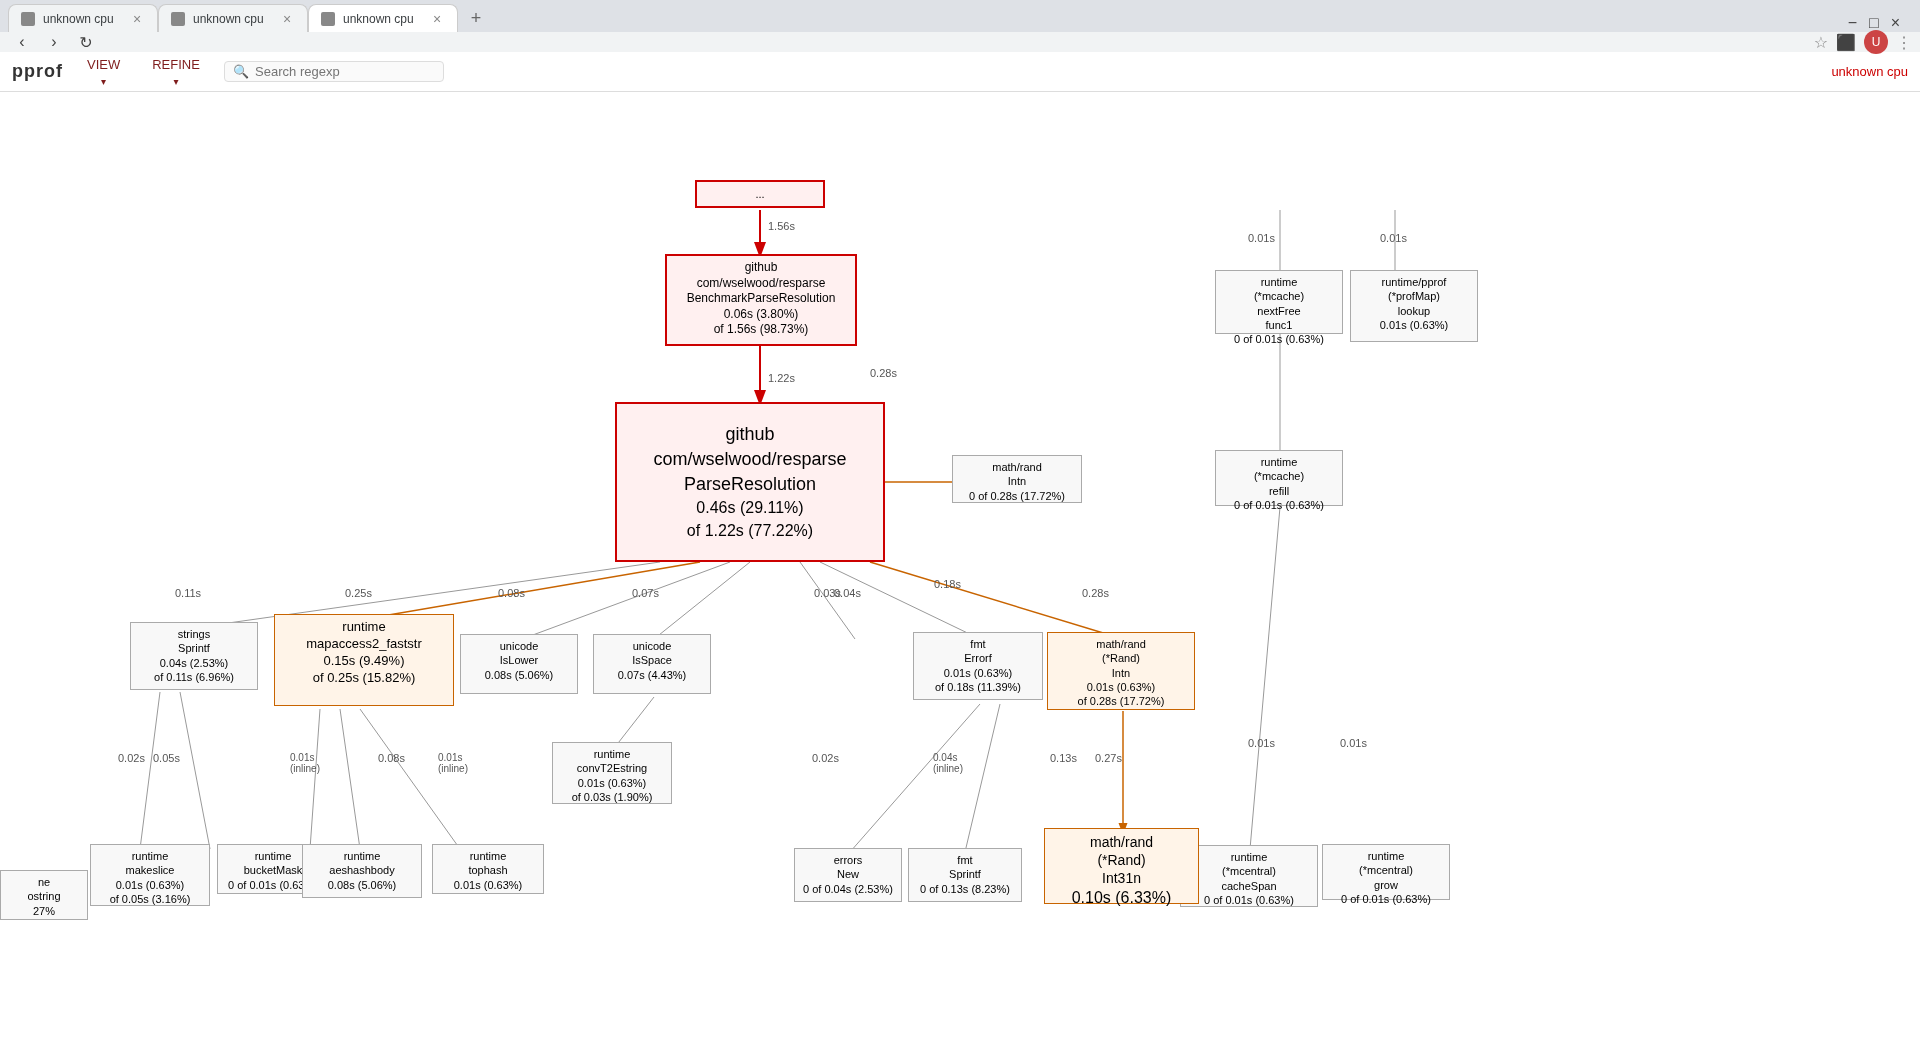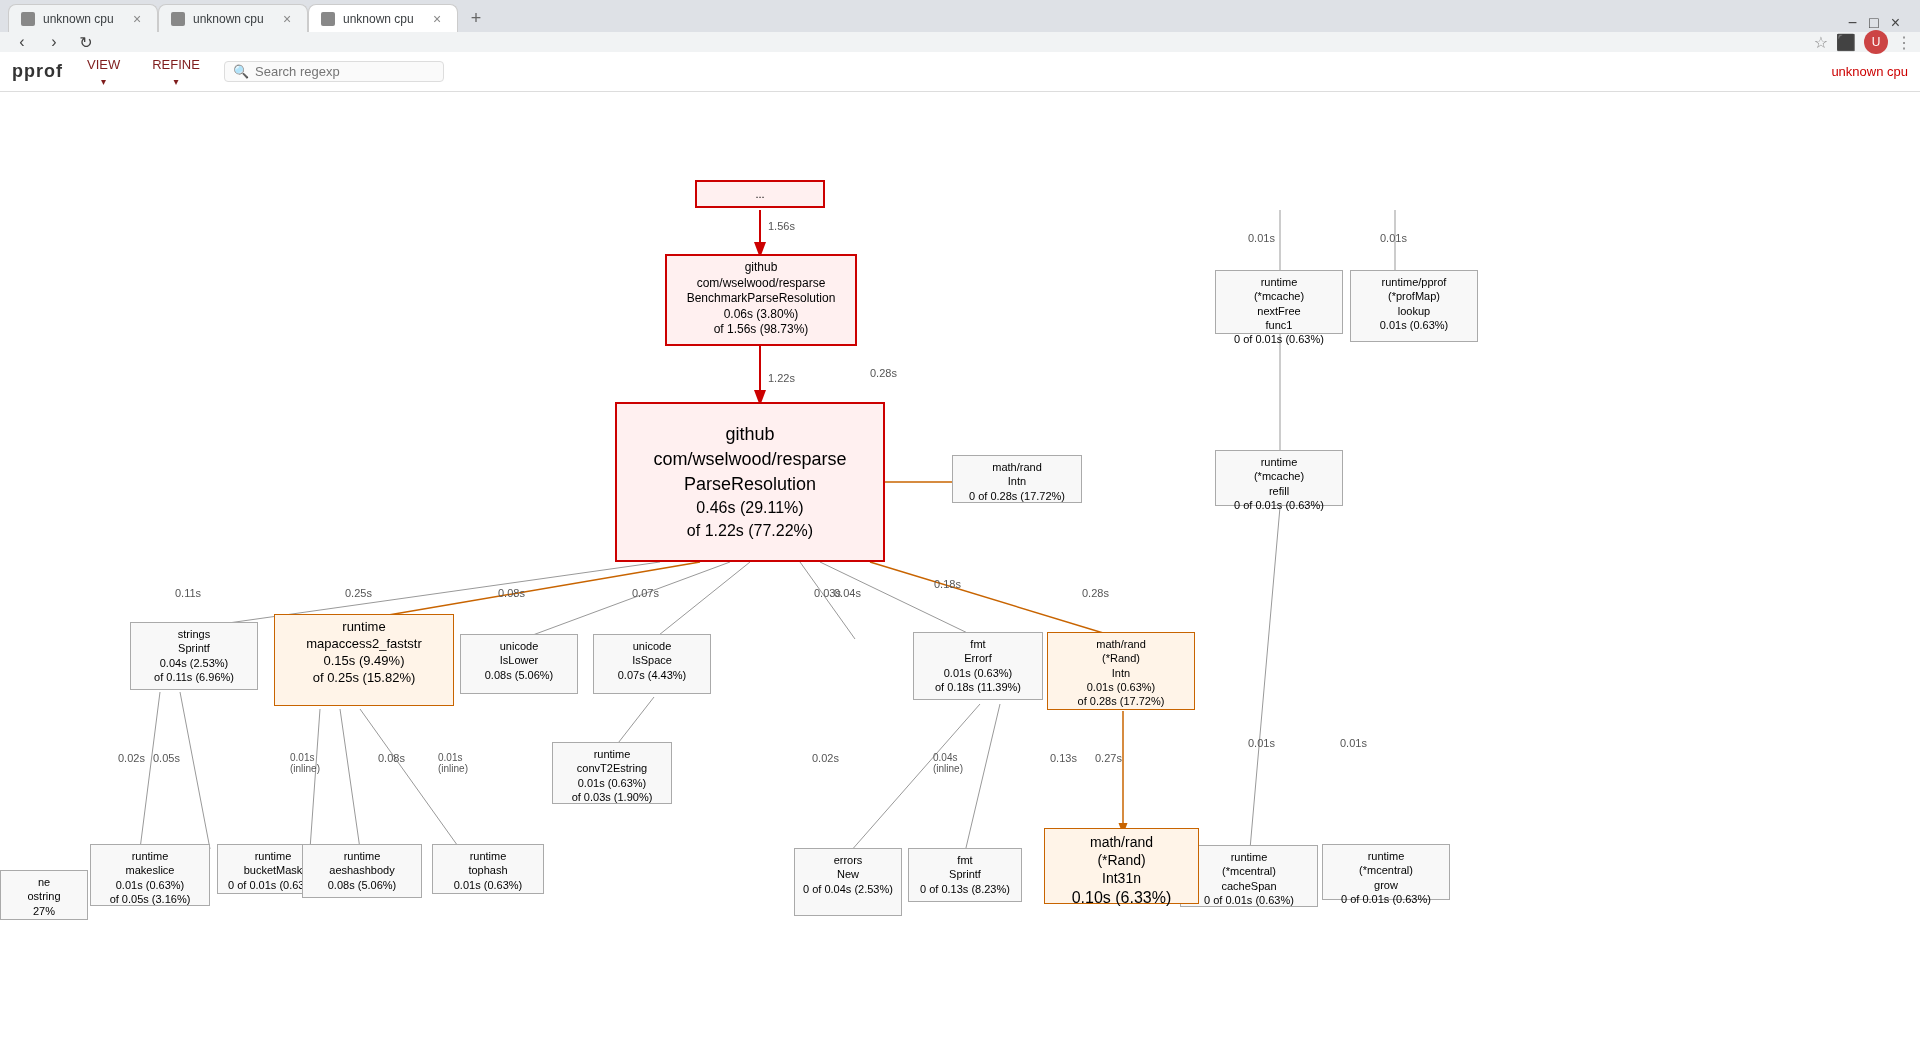--- a/index.html
+++ b/index.html
@@ -295,21 +295,21 @@
       <div>0 of 0.01s (0.63%)</div>
     </div>
 
     <div class="node node-orange" style="left:1044px;top:736px;width:155px;height:76px;font-size:14px;">
       <div>math/rand</div>
       <div>(*Rand)</div>
       <div>Int31n</div>
       <div style="font-size:16px;">0.10s (6.33%)</div>
     </div>
 
-    <div class="node node-gray" style="left:794px;top:756px;width:108px;height:68px;font-size:11px;">
+    <div class="node node-gray" style="left:794px;top:756px;width:108px;height:54px;font-size:11px;">
       <div>errors</div>
       <div>New</div>
       <div>0 of 0.04s (2.53%)</div>
     </div>
 
     <div class="node node-gray" style="left:908px;top:756px;width:114px;height:54px;font-size:11px;">
       <div>fmt</div>
       <div>Sprintf</div>
       <div>0 of 0.13s (8.23%)</div>
     </div>

